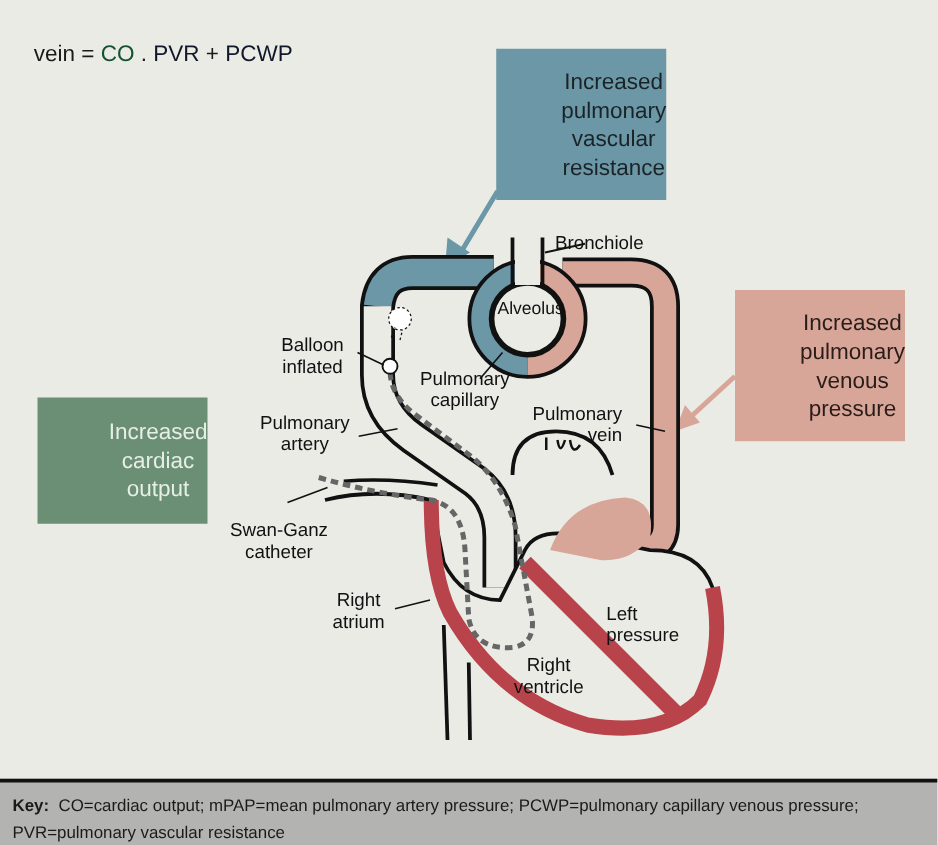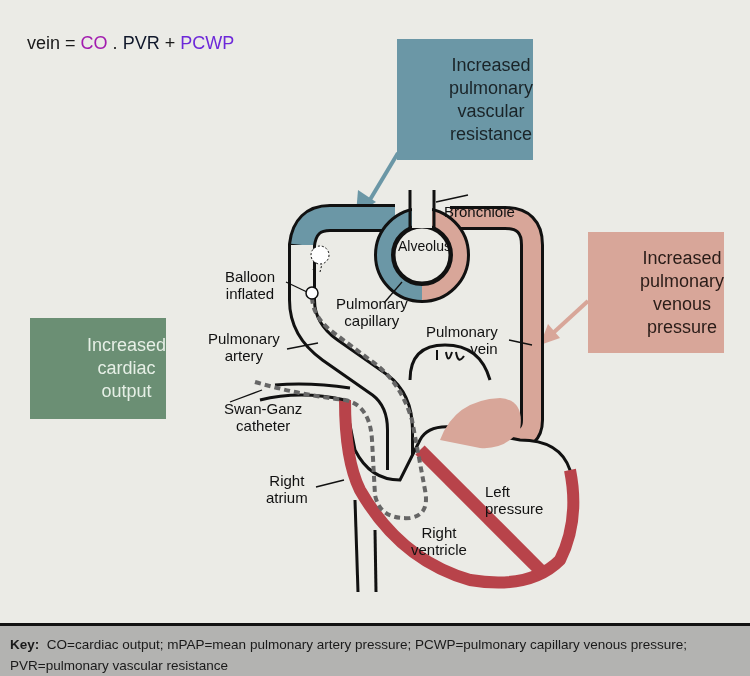--- a/index.html
+++ b/index.html
@@ -1,20 +1,20 @@
 <!DOCTYPE html>
 <html><head>
 <meta charset="utf-8">
 <style>
   html,body{margin:0;padding:0;}
   body{width:750px;height:676px;background:#ebebe6;position:relative;overflow:hidden;font-family:"Liberation Sans",sans-serif;}
   .formula{position:absolute;left:27px;top:33px;font-size:18px;color:#1a1a1a;letter-spacing:0;}
-  .formula .co{color:#a21caf;}
+  .formula .co{color:#14532d;}
   .formula .pvr{color:#0f172a;}
-  .formula .pcwp{color:#6d28d9;}
+  .formula .pcwp{color:#0f172a;}
   .box{position:absolute;display:flex;align-items:center;justify-content:flex-end;text-align:center;font-size:18px;line-height:23px;}
   .box span{white-space:pre-line;}
   .box-pvr{left:397px;top:39px;width:136px;height:121px;background:#6b97a6;color:#1a2428;}
   .box-pvp{left:588px;top:232px;width:136px;height:121px;background:#d8a699;color:#2a1c18;}
   .box-co{left:30px;top:318px;width:136px;height:101px;background:#6b8f74;color:#e6efe6;}
   svg.diagram{position:absolute;left:0;top:0;}
   .lbl{position:absolute;font-size:15px;line-height:17px;color:#111;text-align:center;white-space:pre-line;}
   .keybar{position:absolute;left:0;top:623px;width:750px;height:53px;background:#b3b3b1;border-top:3px solid #111;}
   .keytext{position:absolute;left:10px;top:8px;width:720px;font-size:13.5px;line-height:21px;color:#1a1a1a;}
   .keytext b{font-weight:bold;margin-top:13px;}
@@ -96,31 +96,31 @@
   <path d="M313,270 L316,262 M320,272 L322,264" stroke="#111" stroke-width="1" stroke-dasharray="2,2"></path>
 
   <line x1="286" y1="282" x2="307" y2="292" stroke="#111" stroke-width="1.3"></line>
   <line x1="384" y1="303" x2="402" y2="282" stroke="#111" stroke-width="1.3"></line>
   <line x1="287" y1="349" x2="318" y2="343" stroke="#111" stroke-width="1.3"></line>
   <line x1="509" y1="340" x2="532" y2="345" stroke="#111" stroke-width="1.3"></line>
   <line x1="230" y1="402" x2="262" y2="390" stroke="#111" stroke-width="1.3"></line>
   <line x1="316" y1="487" x2="344" y2="480" stroke="#111" stroke-width="1.3"></line>
 </svg>
 
-<div class="lbl" style="left:444px;top:186px;margin-top:17px;">Bronchiole</div>
+<div class="lbl" style="left:444px;top:186px;">Bronchiole</div>
 <div class="lbl" style="left:398px;top:238px;font-size:14px;">Alveolus</div>
 <div class="lbl" style="left:225px;top:268px;">Balloon
 inflated</div>
 <div class="lbl" style="left:336px;top:295px;">Pulmonary
 capillary</div>
 <div class="lbl" style="left:208px;top:330px;">Pulmonary
 artery</div>
 <div class="lbl" style="left:426px;top:323px;text-align:right;">Pulmonary
 vein</div>
-<div class="lbl" style="left:184px;top:400px;margin-left:40px;">Swan-Ganz
+<div class="lbl" style="left:184px;top:416px;">Swan-Ganz
 catheter</div>
 <div class="lbl" style="left:266px;top:472px;">Right
 atrium</div>
 <div class="lbl" style="left:485px;top:483px;text-align:left;">Left
 pressure</div>
 <div class="lbl" style="left:411px;top:524px;">Right
 ventricle</div>
 
 <div class="keybar">
   <div class="keytext">

